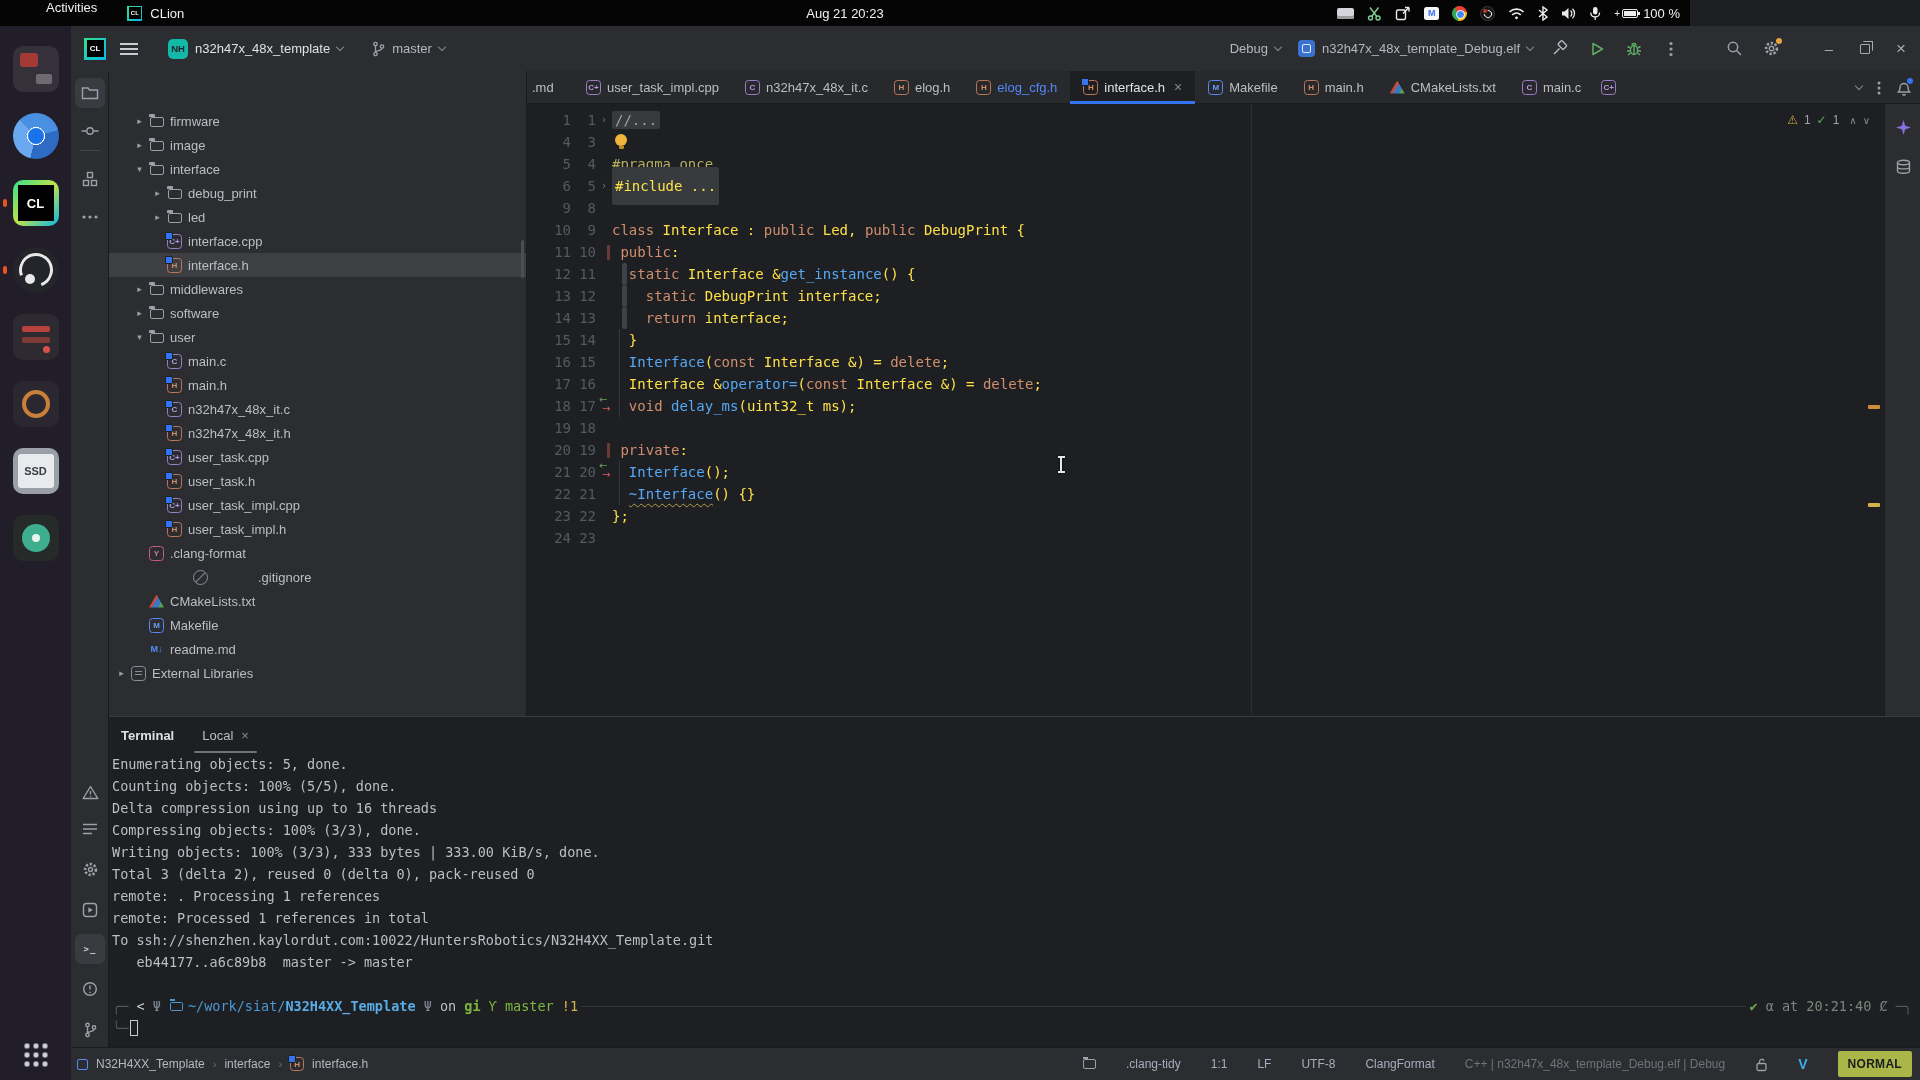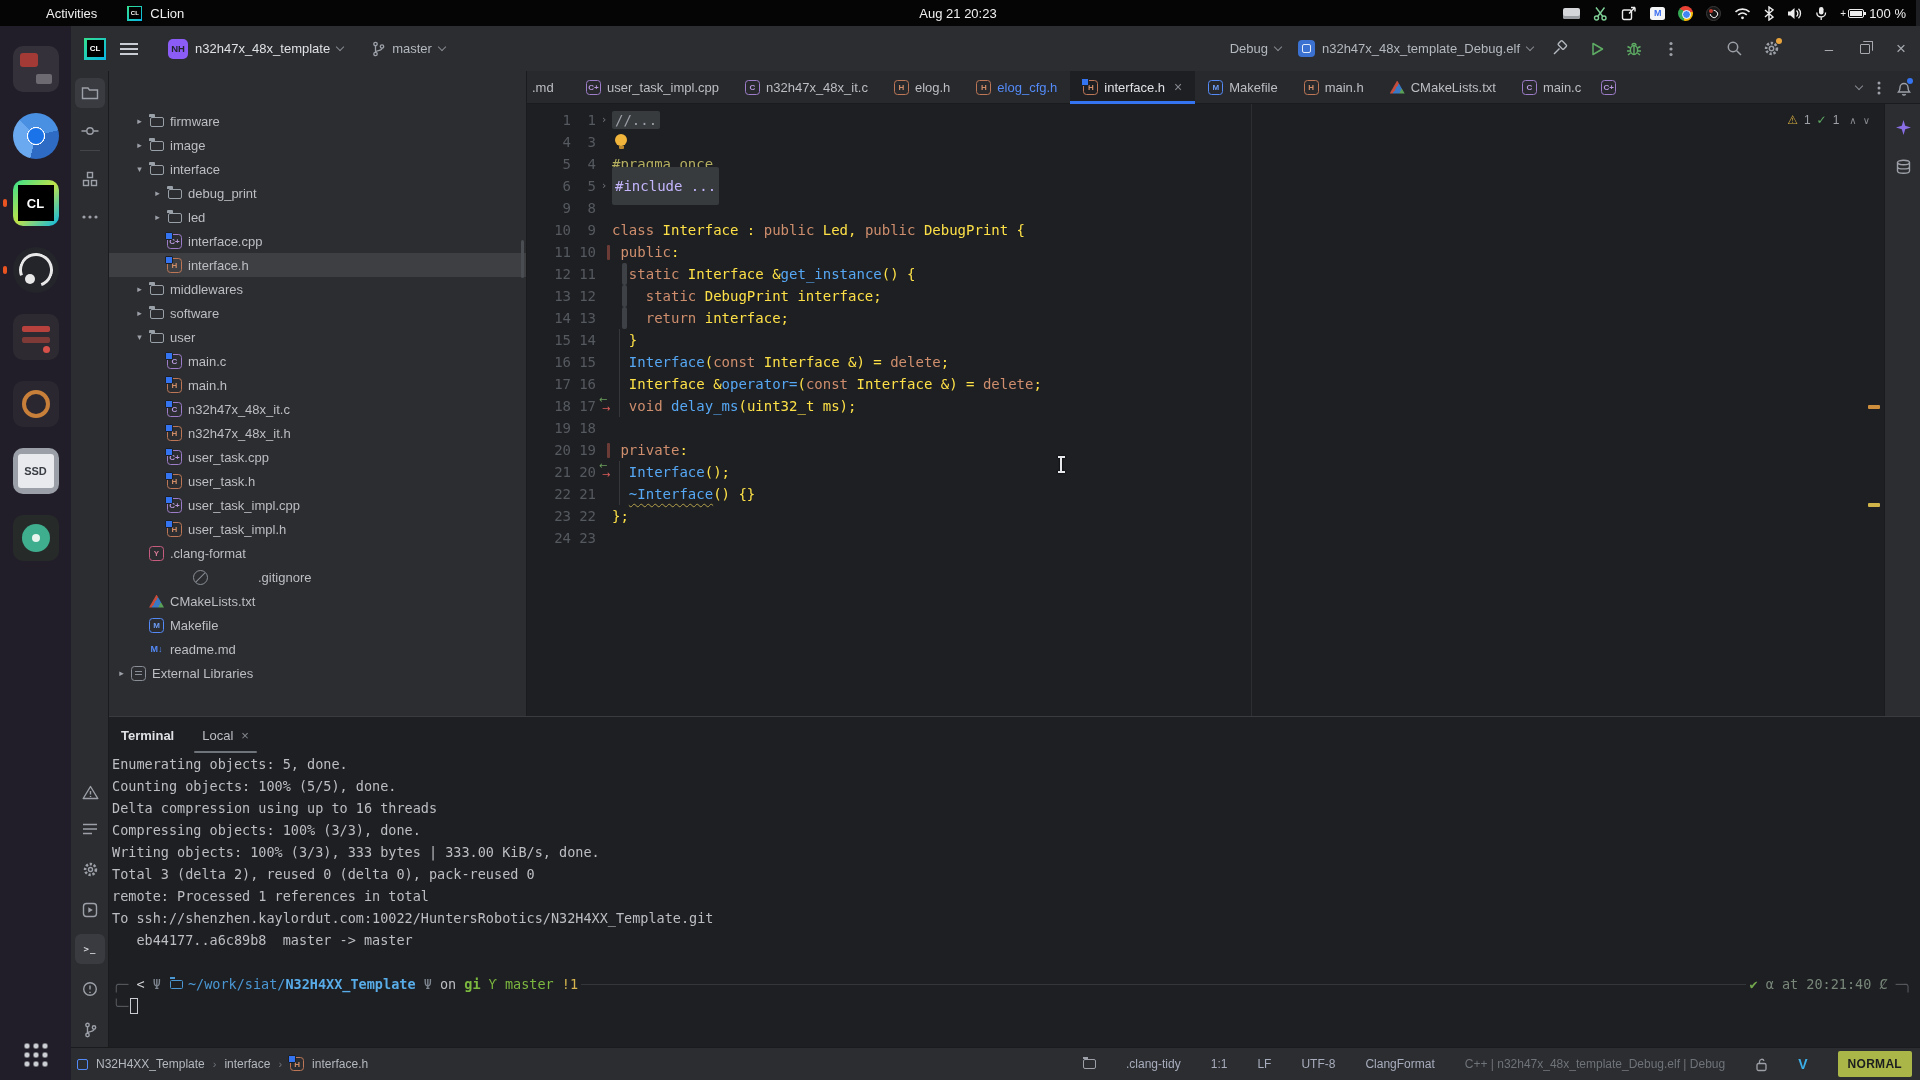--- a/index.html
+++ b/index.html
@@ -1,21 +1,21 @@
 <!DOCTYPE html>
 <html><head>
 <meta charset="utf-8">
 <style>
 *{margin:0;padding:0;box-sizing:border-box}
 html,body{width:1920px;height:1080px}
 body{position:relative;overflow:hidden;background:#1e1f22;font-family:"Liberation Sans",sans-serif;color:#bcbec4}
 svg{display:block}
 
 
-#topbar{position:absolute;left:0;top:0;width:1916px;height:26px;background:#050505;display:flex;align-items:center;color:#f0f0f0;font-size:13px}
+#topbar{position:absolute;left:0;top:0;width:1690px;height:26px;background:#050505;display:flex;color:#f0f0f0;font-size:13px}
 .tb-activities{margin-left:46px;cursor:default}
 .tb-app{display:flex;align-items:center;gap:8px;margin-left:30px}
 .mini-logo{width:15px;height:15px;background:linear-gradient(135deg,#35e08d,#07b6e8);display:flex;align-items:center;justify-content:center;position:relative}
 .mini-logo::before{content:"";position:absolute;inset:1.5px;background:#000}
 .mini-logo span{position:relative;font:700 6px "Liberation Sans",sans-serif;color:#fff}
 .tb-clock{position:absolute;left:50%;transform:translateX(-50%);display:flex;align-items:center;height:100%}
 .tb-tray{margin-left:auto;display:flex;align-items:center;gap:13px;margin-right:10px}
 .tray-kbd{width:17px;height:11px;background:#d4d6da;border-radius:2px;box-shadow:inset 0 -3px 0 #9a9da1}
 .tray-export svg,.tray-wifi svg,.tray-bt svg,.tray-vol svg,.tray-mic svg{stroke:#ececec}
 .tray-gmail{width:15px;height:13px;background:#f4f5f7;border-radius:2.5px;display:flex;align-items:center;justify-content:center;font:700 9px "Liberation Sans",sans-serif;color:#3b6ef0}
@@ -60,21 +60,21 @@
 
 #win{position:absolute;left:71px;top:26px;width:1849px;height:1054px;background:#2b2d30}
 
 
 #header{height:45px;display:flex;align-items:center;padding:0 10px 0 13px;gap:14px}
 .clion-logo{width:22px;height:22px;background:linear-gradient(135deg,#35e08d,#07b6e8);display:flex;align-items:center;justify-content:center;position:relative;flex:none}
 .clion-logo::before{content:"";position:absolute;inset:2.5px;background:#000}
 .clion-logo span{position:relative;font:700 8px "Liberation Sans",sans-serif;color:#fff}
 .hamburger{width:18px;height:12px;border-top:2px solid #c9ccd3;border-bottom:2px solid #c9ccd3;position:relative;flex:none}
 .hamburger::before{content:"";position:absolute;left:0;right:0;top:3px;height:2px;background:#c9ccd3}
-.nh-chip{width:20px;height:20px;border-radius:5px;background:#8b5cf6;color:#23252e;font:700 9.5px "Liberation Sans",sans-serif;display:flex;align-items:center;justify-content:center;flex:none}
+.nh-chip{width:20px;height:20px;border-radius:5px;background:#14b8a6;color:#23252e;font:700 9.5px "Liberation Sans",sans-serif;display:flex;align-items:center;justify-content:center;flex:none}
 .hgroup{display:flex;align-items:center;gap:7px}
 .hname{color:#dfe1e5;font-size:13px}
 .hsub{color:#b4b8bf;font-size:13px}
 .chev{width:6px;height:6px;border-right:1.5px solid #868a91;border-bottom:1.5px solid #868a91;transform:rotate(45deg);margin-top:-4px;flex:none}
 .hright{margin-left:auto;display:flex;align-items:center;gap:17px}
 .runcfg-ico{width:17px;height:17px;border-radius:4px;background:#3b71d1;position:relative;flex:none}
 .runcfg-ico::after{content:"";position:absolute;inset:4px;border:1.4px solid rgba(255,255,255,.85);border-radius:2px}
 .icon-btn{display:flex;align-items:center;justify-content:center;width:20px;height:20px;position:relative}
 .gear-badge::after{content:"";position:absolute;right:-1px;top:-1px;width:6px;height:6px;border-radius:50%;background:#e8a33d}
 .wbtn{color:#a6a9b0;font-size:15px;width:18px;text-align:center}
@@ -142,21 +142,21 @@
 .gf{width:16px;flex:none;text-align:center;color:#6f737a;font-size:11px;position:relative}
 .ar{position:absolute;font-size:10px;line-height:10px;font-family:"DejaVu Sans",sans-serif}
 .ar-g{top:0;left:3px;color:#6a9f5c}
 .ar-r{top:9px;left:6px;color:#db5c5c}
 .codecell{position:relative}
 .t-k{color:#cf8e6d}
 .t-f{color:#56a8f5}
 .t-p{color:#b3ae60}
 .t-t{color:#fde047}
 .t-fold{background:#373b3e;color:#9da0a8;border-radius:2px;padding:1px 3px}
-.t-foldp{background:#373b3e;color:#c4b5fd;border-radius:2px;padding:11px 3px}
+.t-foldp{background:#373b3e;color:#fde047;border-radius:2px;padding:11px 3px}
 .t-wf{color:#56a8f5;text-decoration:underline wavy #b3a14b 1px;text-underline-offset:4px}
 .gd-red{position:absolute;left:80px;top:4px;width:3px;height:15px;background:#6c3b35;border-radius:1px}
 .gd-thin{position:absolute;left:92px;top:0;bottom:0;width:1px;background:#35373b}
 .gd-thick{position:absolute;left:95px;top:0;height:22px;width:5px;background:#3e4145;border-radius:2px}
 .bulb{position:absolute;left:88px;top:3px;width:12px;height:12px;border-radius:50%;background:#f2b53c}
 .bulb::after{content:"";position:absolute;left:3.5px;bottom:-3px;width:5px;height:3px;background:#b9882c;border-radius:0 0 1px 1px}
 .insp{position:absolute;right:14px;top:9px;display:flex;gap:6px;align-items:center;font:12px "Liberation Sans",sans-serif;color:#9da0a8}
 .insp-warn{color:#d6ae3f;font-size:12px;font-family:"DejaVu Sans",sans-serif}
 .insp-ok{color:#5fad65;font-size:12px;font-family:"DejaVu Sans",sans-serif}
 .insp-chev{color:#868a91;font-size:10px;font-family:"DejaVu Sans",sans-serif}
@@ -756,20 +756,21 @@
         <span class="tx">×</span>
       </span>
     </div>
     <div id="tout">
         <div class="tline">Enumerating objects: 5, done.</div>
         <div class="tline">Counting objects: 100% (5/5), done.</div>
         <div class="tline">Delta compression using up to 16 threads</div>
         <div class="tline">Compressing objects: 100% (3/3), done.</div>
         <div class="tline">Writing objects: 100% (3/3), 333 bytes | 333.00 KiB/s, done.</div>
         <div class="tline">Total 3 (delta 2), reused 0 (delta 0), pack-reused 0</div>
+        <div class="tline">remote: . Processing 1 references</div>
         <div class="tline">remote: Processed 1 references in total</div>
         <div class="tline">To ssh://shenzhen.kaylordut.com:10022/HuntersRobotics/N32H4XX_Template.git</div>
         <div class="tline">   eb44177..a6c89b8  master -&gt; master</div>
         <div class="tline"></div>
         <div class="tline pline" style="padding-right: 8px;"><span class="p-corner">╭─</span><span class="p-arrow"> &lt; </span><span class="p-psi">Ψ </span><span class="p-folder-icon"></span><span class="p-path">~/work/siat/</span><span class="p-path-b">N32H4XX_Template</span><span class="p-psi"> Ψ </span><span class="p-txt">on </span><span class="p-git">gi </span><span class="p-branch">Ƴ master </span><span class="p-warn">!1</span><span class="p-fill"></span><span class="p-ok">✔ </span><span class="p-time">α at 20:21:40 Ȼ</span><span class="p-corner"> ─╮</span></div>
         <div class="tline pline"><span class="p-corner">╰─</span><span class="tcursor"></span></div>
       </div>
   </div>
 
   <div id="statusbar">

